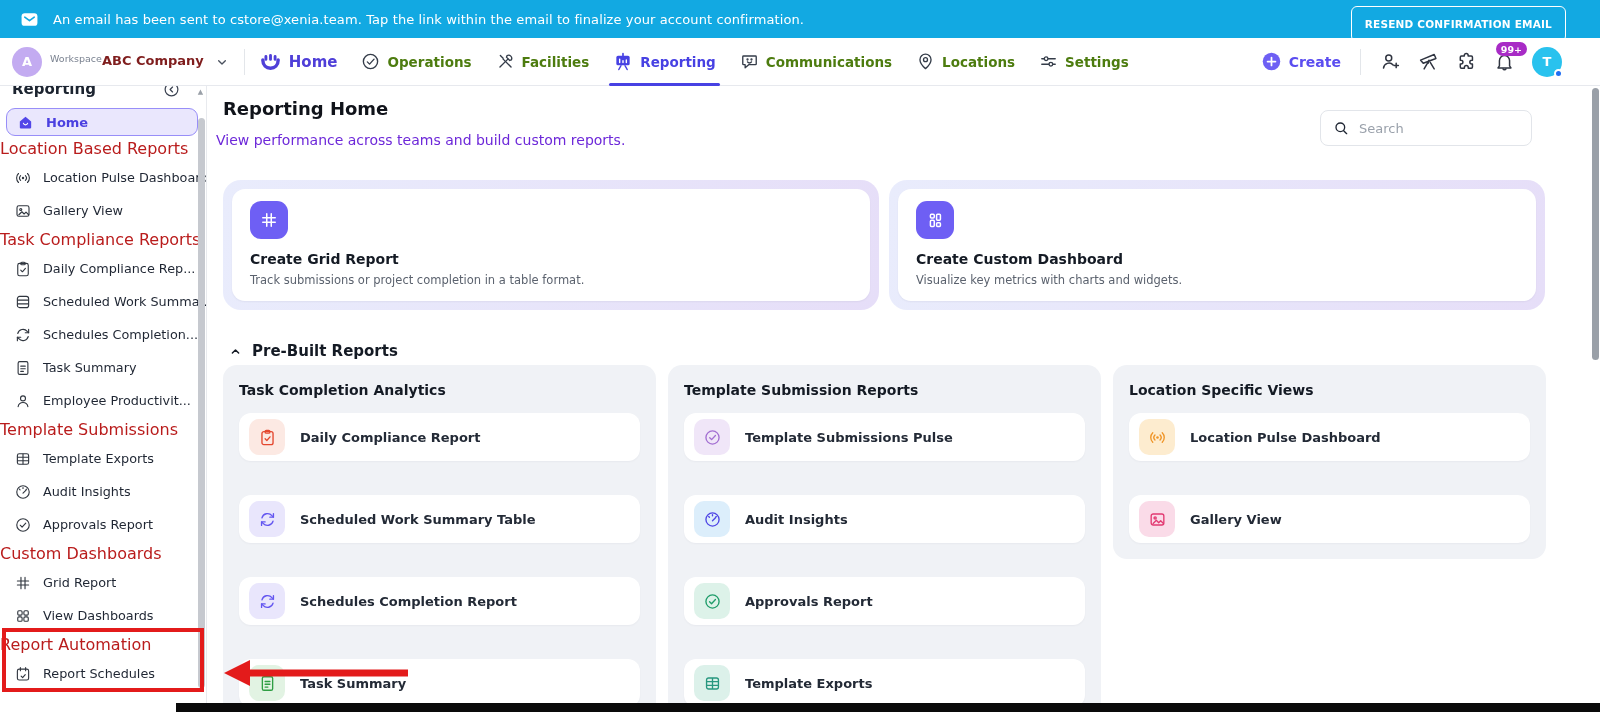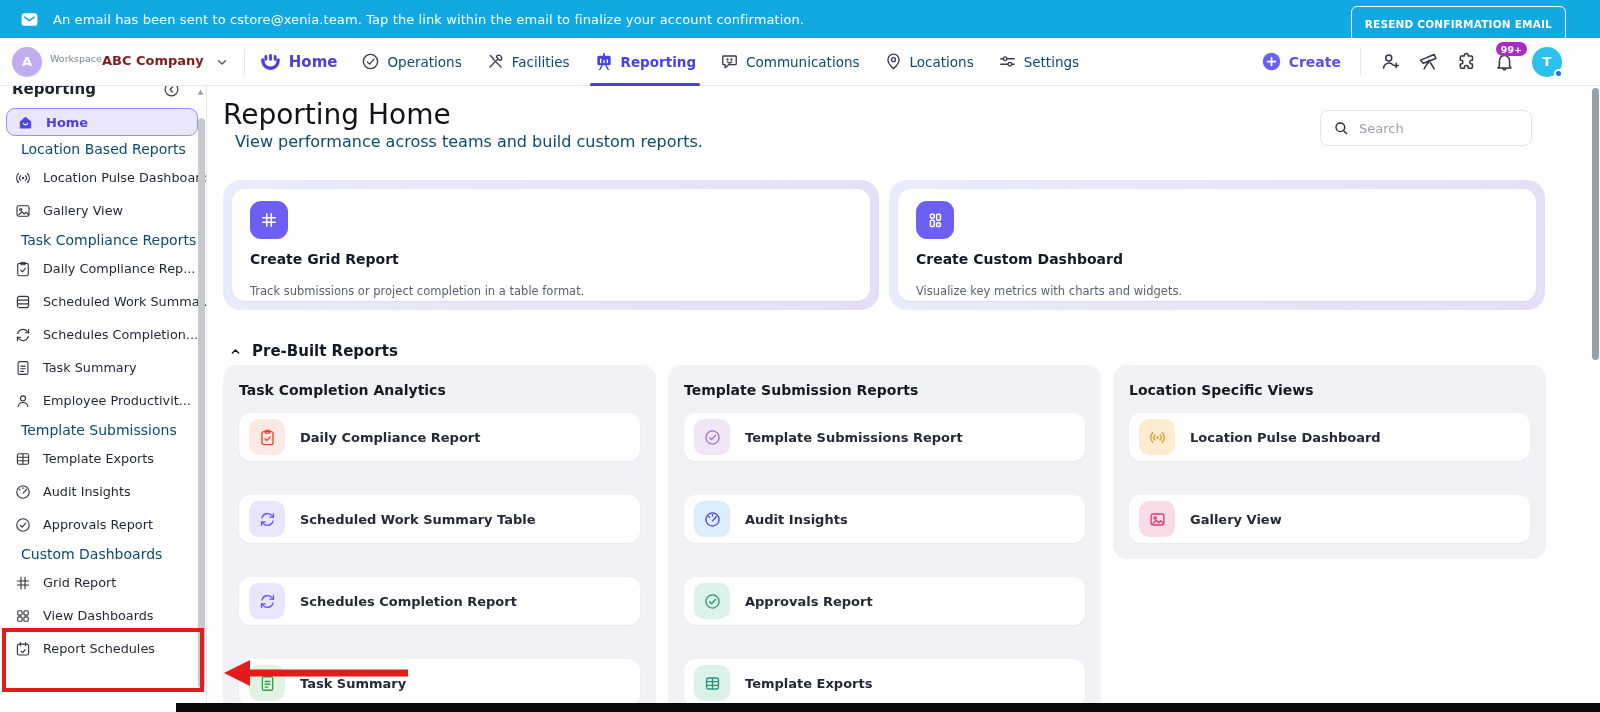--- a/index.html
+++ b/index.html
@@ -22,21 +22,21 @@
   .ws{display:flex;align-items:center;gap:8px}
   .ws-avatar{width:30px;height:30px;border-radius:50%;background:#c3abf1;color:#fff;
     display:flex;align-items:center;justify-content:center;font-size:13px;font-weight:700}
   .ws-texts{display:flex;flex-direction:row;line-height:1.15}
   .ws-label{font-size:9.5px;color:#7a8290}
   .ws-name{font-size:13px;font-weight:700;color:#7f1d1d}
   .ws-chev{color:#4a515e;margin-left:2px;display:flex}
   .v-div{width:1px;height:26px;background:#e3e6ea;margin:0 14px}
   .nav-items{display:flex;align-items:center;gap:24px;height:100%}
   .nav-item{display:flex;align-items:center;gap:7px;height:100%;position:relative;
-    font-size:13.5px;font-weight:400;color:#0c4a6e;cursor:pointer;white-space:nowrap}
+    font-size:13.5px;font-weight:700;color:#4d7c0f;cursor:pointer;white-space:nowrap}
   .nav-item svg{flex:0 0 auto}
   .nav-item.brand{color:#4f3fd8;font-weight:700;font-size:15px}
   .nav-item.active{color:#4741e3;font-weight:600}
   .nav-item.active::after{content:"";position:absolute;left:-4px;right:-4px;bottom:-1px;
     height:3px;background:#4741e3;border-radius:2px}
   .nav-right{margin-left:auto;display:flex;align-items:center;gap:17px;padding-right:38px}
   .create-btn{display:flex;align-items:center;gap:7px;font-size:14px;font-weight:600;
     color:#5b4df0;cursor:pointer}
   .icon-btn{display:flex;align-items:center;position:relative;cursor:pointer;color:#2f3440}
   .bell-badge{position:absolute;top:-9px;right:-12px;background:#a82bc6;color:#fff;
@@ -49,49 +49,49 @@
 
   
   .sidebar{position:absolute;top:86px;left:0;width:207px;bottom:0;background:#fff;
     border-right:1px solid #e8eaee;overflow:hidden}
   .side-head{display:flex;align-items:center;justify-content:space-between;height:22px;
     margin-top:-8px;padding:0 26px 0 12px;font-size:15px;font-weight:700;color:#1c2430}
   .side-head .collapse{color:#3a4150;display:flex}
   .side-home{margin:8px 8px 0 6px;height:28px;border:1.5px solid #988ef8;background:#eae7fd;
     border-radius:9px;display:flex;align-items:center;gap:12px;padding-left:10px;
     color:#4b40e0;font-size:13px;font-weight:700;cursor:pointer}
-  .side-label{height:25px;display:flex;align-items:center;padding-left:21px;
-    font-size:14px;font-weight:500;color:#0c4a6e;white-space:nowrap}
+  .side-label{height:25px;display:flex;align-items:center;padding-left:0;
+    font-size:16px;font-weight:500;color:#b91c1c;white-space:nowrap}
   .side-item{height:33px;display:flex;align-items:center;gap:11px;padding-left:14px;
     font-size:12.8px;font-weight:500;color:#1f2633;white-space:nowrap;cursor:pointer}
   .side-item svg{flex:0 0 auto;color:#30363f}
   .side-scroll{position:absolute;right:1px;top:32px;width:7px;height:570px;
     background:#c6c9cf;border-radius:4px}
   .side-scroll-up{position:absolute;right:1px;top:0;width:9px;height:12px;color:#9aa0a8;
     font-size:7px;display:flex;align-items:center;justify-content:center}
 
   
   .main{position:absolute;top:86px;left:208px;right:0;bottom:0;background:#fff;overflow:hidden}
-  .page-title{position:absolute;left:15px;top:12px;font-size:28px;font-weight:400;color:#10131a}
-  .page-sub{position:absolute;left:27px;top:46px;font-size:16px;color:#0c4a6e}
+  .page-title{position:absolute;left:15px;top:12px;font-size:18px;font-weight:700;color:#10131a}
+  .page-sub{position:absolute;left:8px;top:46px;font-size:14px;color:#6d28d9}
   .search-box{position:absolute;top:24px;right:68px;width:212px;height:36px;
     border:1px solid #e2e5ea;border-radius:8px;display:flex;align-items:center;
     padding-left:12px;gap:10px;background:#fff}
   .search-box input{border:none;outline:none;font-size:13px;color:#394050;width:150px;
     font-family:inherit;background:transparent}
   .search-box input::placeholder{color:#9aa1ab}
 
   .cards-row{position:absolute;left:15px;top:94px;display:flex;gap:10px}
   .gcard{width:656px;height:130px;border-radius:18px;padding:9px;
     background:linear-gradient(100deg,#e9ecfc 0%,#e6def8 100%);cursor:pointer}
   .gcard-inner{background:#fff;border-radius:13px;height:100%;padding:12px 18px;
     box-shadow:0 1px 2px rgba(20,24,40,.05)}
   .gcard-icon{width:38px;height:38px;border-radius:11px;background:#6e5ff4;color:#fff;
     display:flex;align-items:center;justify-content:center;margin-bottom:12px}
-  .gcard-title{font-size:14px;font-weight:700;color:#141a24;margin-bottom:17px}
+  .gcard-title{font-size:14px;font-weight:700;color:#141a24;margin-bottom:6px}
   .gcard-desc{font-size:11.5px;color:#5b626e}
 
   .prebuilt-head{position:absolute;left:20px;top:256px;display:flex;align-items:center;gap:9px;
     font-size:15px;font-weight:700;color:#141a24;cursor:pointer}
   .panels{position:absolute;left:15px;top:279px;display:flex;gap:12px;align-items:flex-start}
   .panel{width:433px;background:#f0f2f6;border-radius:14px;padding:17px 16px 16px}
   .panel-title{font-size:14px;font-weight:700;color:#141a24;margin-bottom:15px}
   .p-item{height:48px;background:#fff;border-radius:12px;display:flex;align-items:center;
     padding:0 10px;margin-bottom:34px;box-shadow:0 1px 2px rgba(16,24,40,.04);cursor:pointer}
   .p-item:last-child{margin-bottom:0}
@@ -359,20 +359,21 @@
     <div class="side-item">
       <svg width="18" height="18" viewBox="0 0 24 24" fill="none" stroke="currentColor" stroke-width="1.5" stroke-linejoin="round">
           <rect x="5" y="5" width="5.8" height="5.8" rx="1.5"></rect>
           <rect x="13.2" y="5" width="5.8" height="5.8" rx="1.5"></rect>
           <rect x="5" y="13.2" width="5.8" height="5.8" rx="1.5"></rect>
           <rect x="13.2" y="13.2" width="5.8" height="5.8" rx="1.5"></rect>
         </svg>
       <span>View Dashboards</span>
     </div>
 
+    <div class="side-label">Report Automation</div>
     <div class="side-item">
       <svg width="18" height="18" viewBox="0 0 24 24" fill="none" stroke="currentColor" stroke-width="1.5" stroke-linecap="round" stroke-linejoin="round">
           <rect x="4.5" y="5.5" width="15" height="14.5" rx="2.5"></rect>
           <path d="M8.5 3.5v4M15.5 3.5v4"></path>
           <path d="M9.5 14.8l2 2 3.5-4"></path>
         </svg>
       <span>Report Schedules</span>
     </div>
 
     <span class="side-scroll-up">▲</span>
@@ -484,21 +485,21 @@
 
       <section class="panel">
         <div class="panel-title">Template Submission Reports</div>
         <div class="p-item">
           <span class="tile t-lilac">
             <svg width="19" height="19" viewBox="0 0 24 24" fill="none" stroke="currentColor" stroke-width="1.7" stroke-linecap="round" stroke-linejoin="round">
                 <circle cx="12" cy="12" r="8.3"></circle>
                 <path d="M8.5 12.3l2.4 2.4 4.8-5.2"></path>
               </svg>
           </span>
-          <span class="p-label">Template Submissions Report</span>
+          <span class="p-label">Template Submissions Pulse</span>
         </div>
         <div class="p-item">
           <span class="tile t-skyblue">
             <svg width="19" height="19" viewBox="0 0 24 24" fill="none" stroke="currentColor" stroke-width="1.7" stroke-linecap="round">
                 <circle cx="12" cy="12" r="8.3"></circle>
                 <path d="M12 13.5l3.8-3.8"></path>
                 <path d="M7.2 8.2l.9.9M12 6v1.4M16.8 8.2l-.9.9"></path>
               </svg>
           </span>
           <span class="p-label">Audit Insights</span>

